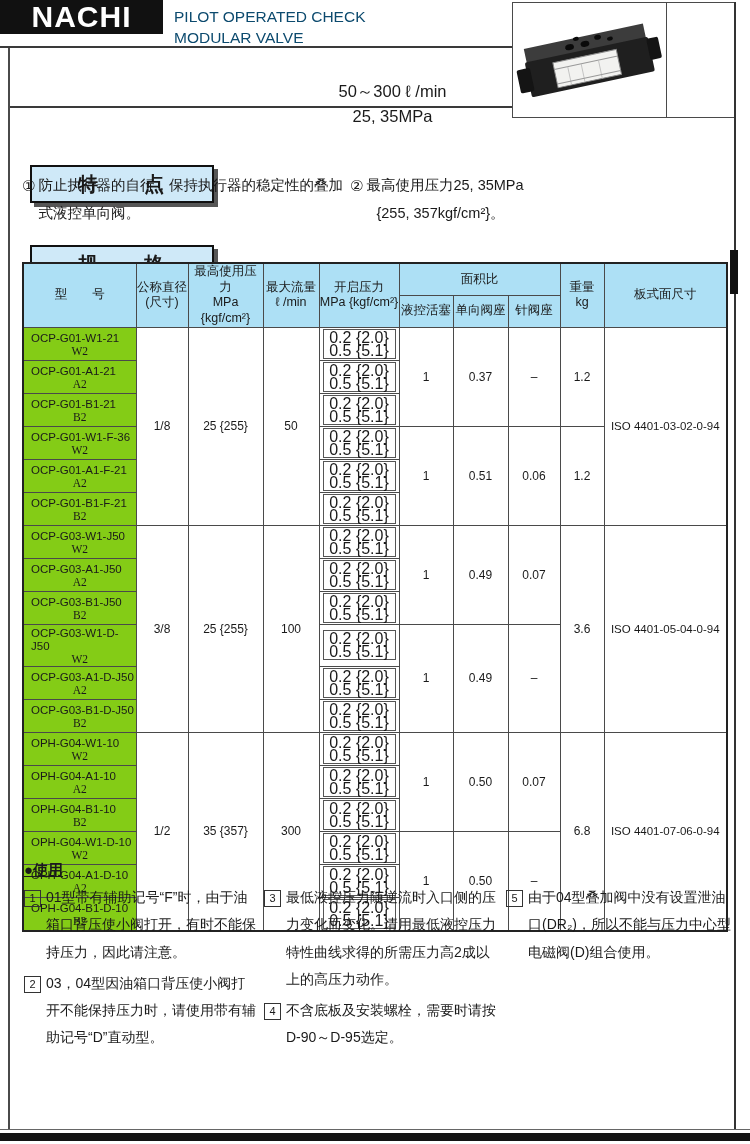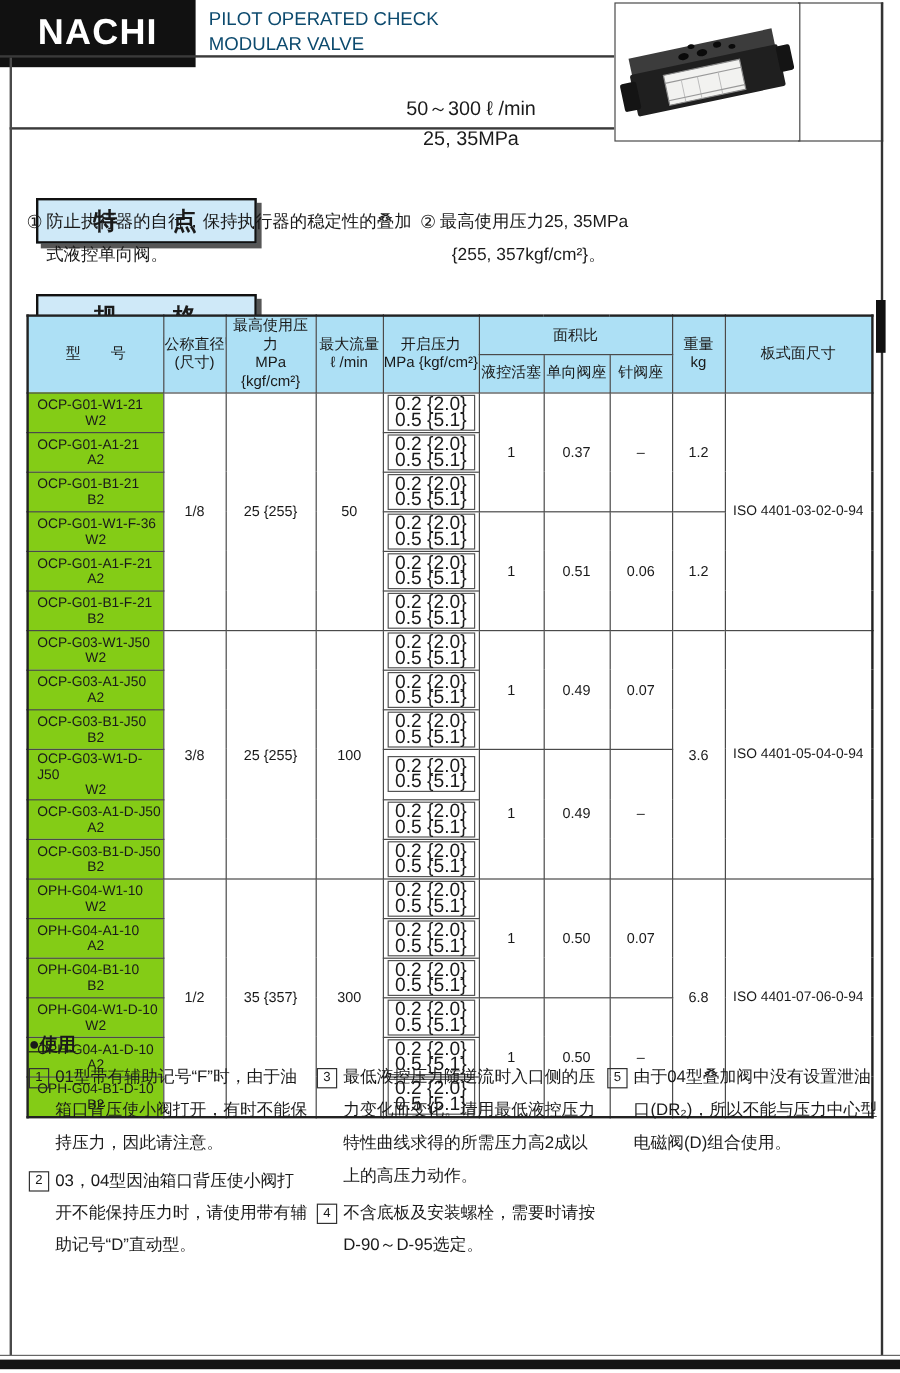--- a/index.html
+++ b/index.html
@@ -1,19 +1,19 @@
 <!DOCTYPE html>
 <html><head>
 <meta charset="utf-8">
 <style>
   html,body{margin:0;padding:0;background:#fff;}
   .page{position:relative;width:750px;height:1144px;background:#fff;overflow:hidden;
         font-family:"Liberation Sans","DejaVu Sans",sans-serif;color:#1a1a1a;}
   
-  .logo-box{position:absolute;left:0;top:0;width:163px;height:56px;background:#111;
+  .logo-box{position:absolute;left:0;top:0;width:163px;height:34px;background:#111;
             display:flex;align-items:center;justify-content:center;}
   .logo-text{color:#fff;font-size:30px;font-weight:bold;letter-spacing:1px;}
   .en-title{position:absolute;left:174px;top:7px;font-size:15.5px;line-height:1.35;color:#0c4a6e;}
   .hline1{position:absolute;left:0;top:46px;width:512px;border-top:2px solid #3a3a3a;}
   .cn-title{position:absolute;left:22px;top:62px;font-size:28px;font-weight:bold;letter-spacing:3px;}
   .specs{position:absolute;left:280px;top:55px;width:225px;text-align:center;font-size:16.5px;line-height:1.5;margin-top:24px;}
   .hline2{position:absolute;left:8px;top:106px;width:504px;border-top:2px solid #3a3a3a;}
   .photo-cell{position:absolute;left:512px;top:2px;width:153px;height:114px;border:1px solid #4a4a4a;
               display:flex;align-items:center;justify-content:center;background:#fff;}
   .photo-right-cell{position:absolute;left:665px;top:2px;width:70px;height:114px;border:1px solid #4a4a4a;border-left:none;}
@@ -34,21 +34,21 @@
   .feat .num{flex:0 0 auto;margin-right:3px;font-size:15px;}
   .feat .l2{display:block;padding-left:10px;}
   
   .spec-table{position:absolute;left:22px;top:262px;border-collapse:collapse;table-layout:fixed;
               width:704px;border:2px solid #222;}
   .spec-table th,.spec-table td{border:1px solid #4a4a4a;padding:0;text-align:center;vertical-align:middle;}
   .spec-table th{background:#ade0f5;font-weight:normal;font-size:12.5px;height:24px;line-height:1.25;}
   .hl{display:block;}
   .tm{background:#84cc16;font-size:11.5px;line-height:13px;height:30px;}
   .tm .l1{display:block;text-align:left;padding:2px 0 0 7px;}
-  .tm .l2{display:block;text-align:center;}
+  .tm .l2{display:block;text-align:center;font-family:Liberation Serif, serif;}
   .tc{font-size:12px;}
   .iso{font-size:11.5px;}
   .to{padding:0;}
   .obox{border:1px solid #555;margin:1px 3px;font-size:16px;line-height:13px;padding:1px 0;}
   .obox span{display:block;}
   
   .use-title{position:absolute;left:24px;top:861px;font-size:15px;font-weight:bold;text-decoration:underline;}
   .ncol{position:absolute;top:884px;}
   .ncol1{left:24px;width:234px;} .ncol2{left:264px;width:236px;} .ncol3{left:506px;width:226px;}
   .note{display:flex;font-size:14px;line-height:1.95;margin-bottom:4px;}

